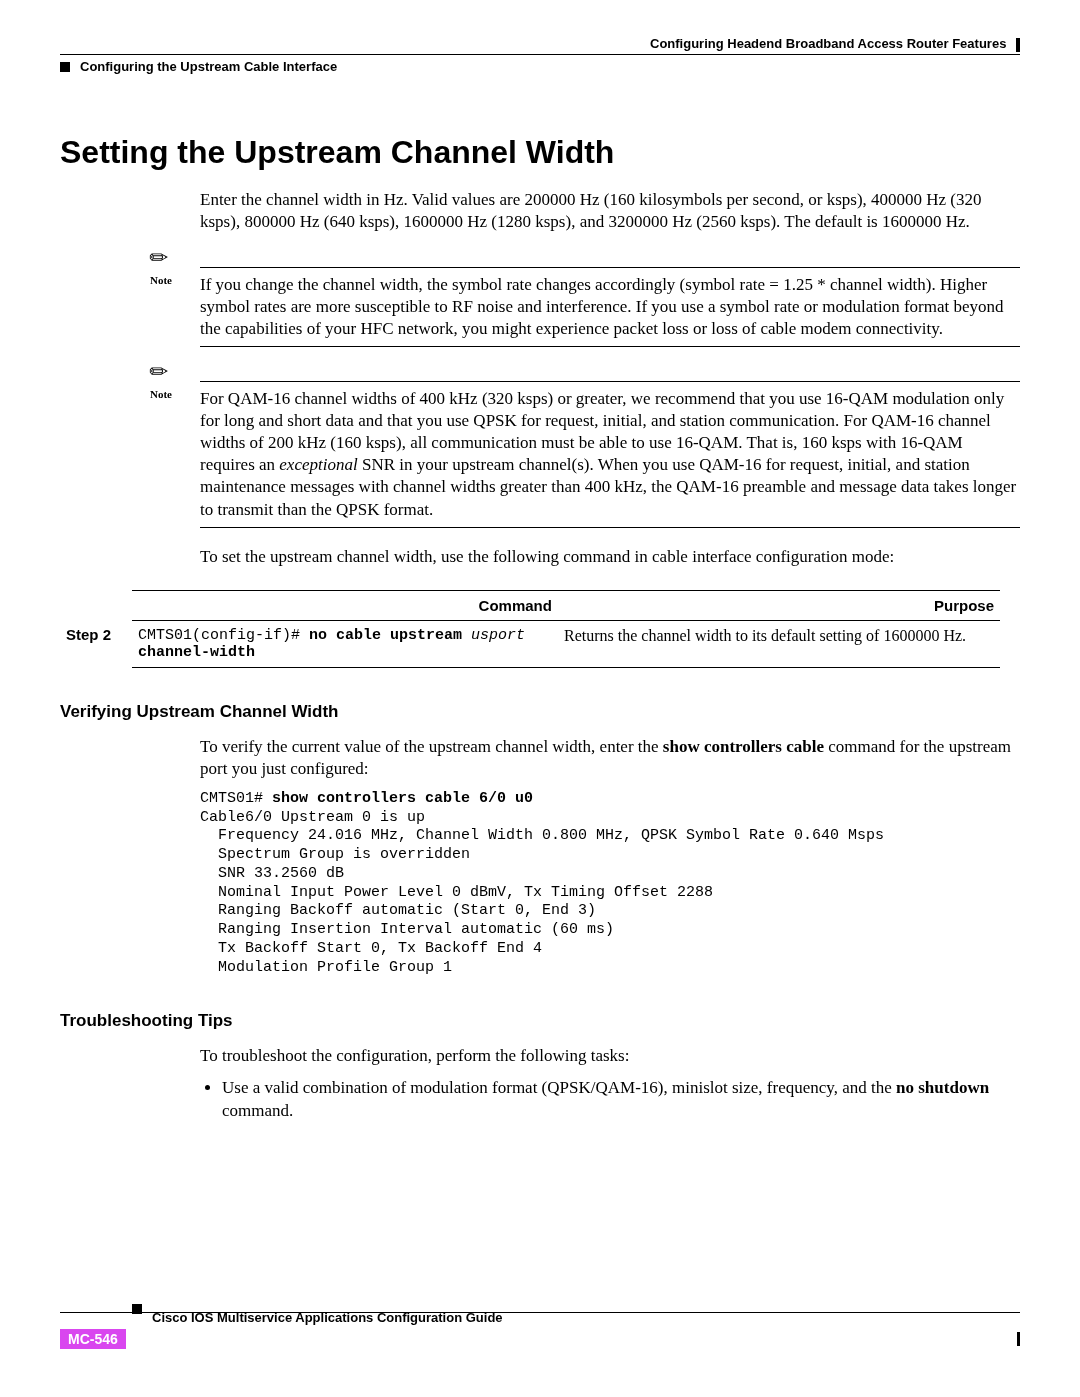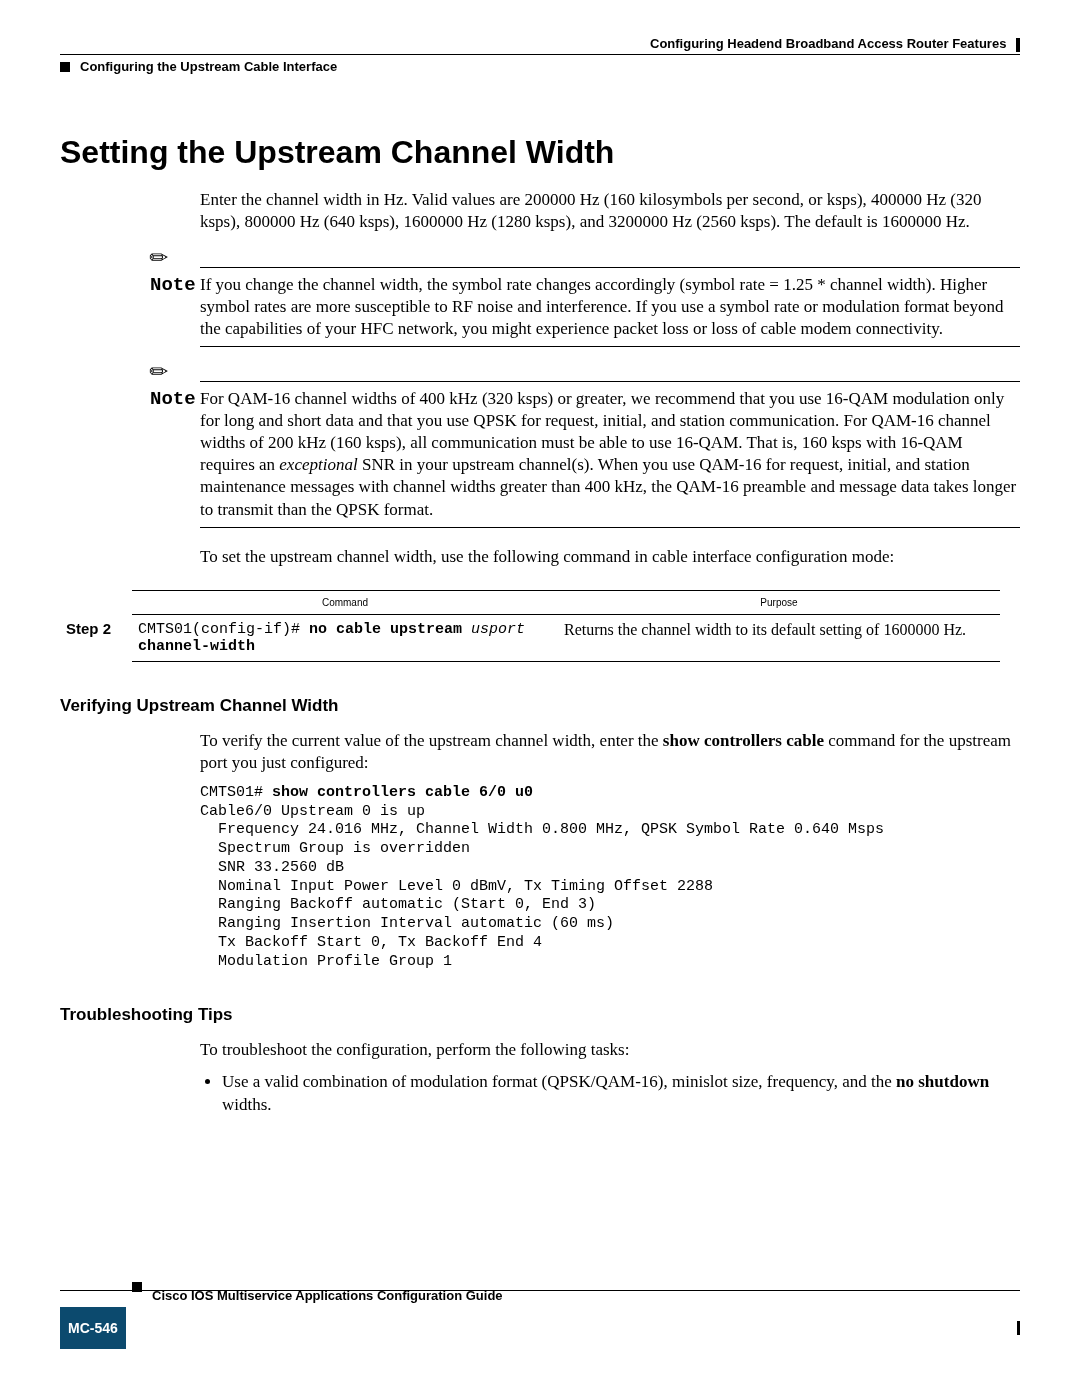--- a/index.html
+++ b/index.html
@@ -78,23 +78,23 @@
   .note-rule {
     border-top: 1px solid #000;
     margin-left: 50px;
     margin-bottom: 6px;
     margin-top: -2px;
   }
   .note-row {
     display: flex;
   }
   .note-label {
-    font-family: Liberation Mono, monospace;
-    font-weight: bold;
-    font-size: 19px;
+    font-family: Liberation Serif, serif;
+    font-weight: bold;
+    font-size: 11px;
     width: 50px;
     flex: 0 0 50px;
   }
   .note-text {
     font-size: 17px;
     line-height: 1.3;
     flex: 1;
   }
   .note-end-rule {
     border-top: 1px solid #000;
@@ -104,26 +104,26 @@
   .italic { font-style: italic; }
   table.cmd {
     width: 940px;
     margin-left: 0;
     margin-top: 22px;
     border-collapse: collapse;
     font-size: 16px;
   }
   table.cmd th {
     font-family: Arial, Helvetica, sans-serif;
-    font-weight: normal;
-    text-align: center;
+    font-weight: bold;
+    text-align: right;
     border-top: 1.5px solid #000;
     border-bottom: 1px solid #000;
     padding: 6px 6px;
-    font-size: 10px;
+    font-size: 15px;
   }
   table.cmd td {
     border-bottom: 1px solid #000;
     padding: 6px 6px;
     vertical-align: top;
   }
   table.cmd td.step {
     font-family: Arial, Helvetica, sans-serif;
     font-weight: bold;
     font-size: 15px;
@@ -178,22 +178,22 @@
   .footer-page {
     margin-top: 4px;
     display: flex;
     justify-content: space-between;
     align-items: center;
   }
   .page-num {
     font-family: Arial, Helvetica, sans-serif;
     font-weight: bold;
     color: #fff;
-    background: #0c4a6e;
-    padding: 13px 8px;
+    background: #d946ef;
+    padding: 2px 8px;
     font-size: 14px;
   }
   .rule-stub {
     width: 3px;
     height: 14px;
     background: #000;
   }
 </style>
 </head>
 <body>
@@ -267,21 +267,21 @@
   Ranging Backoff automatic (Start 0, End 3)
   Ranging Insertion Interval automatic (60 ms)
   Tx Backoff Start 0, Tx Backoff End 4
   Modulation Profile Group 1</span></pre>
 
   <h2 class="subsection-title">Troubleshooting Tips</h2>
   <div class="body-block">
     <p>To troubleshoot the configuration, perform the following tasks:</p>
   </div>
   <ul class="bullets">
-    <li><span>Use a valid combination of modulation format (QPSK/QAM-16), minislot size, frequency, and the </span><span class="bold">no shutdown</span><span> widths.</span></li>
+    <li><span>Use a valid combination of modulation format (QPSK/QAM-16), minislot size, frequency, and the </span><span class="bold">no shutdown</span><span> command.</span></li>
   </ul>
 
   <div class="footer">
     <div class="footer-rule">
       <div class="footer-sq"></div>
     </div>
     <div class="footer-title">Cisco IOS Multiservice Applications Configuration Guide</div>
     <div class="footer-page">
       <span class="page-num">MC-546</span>
       <span class="rule-stub"></span>

